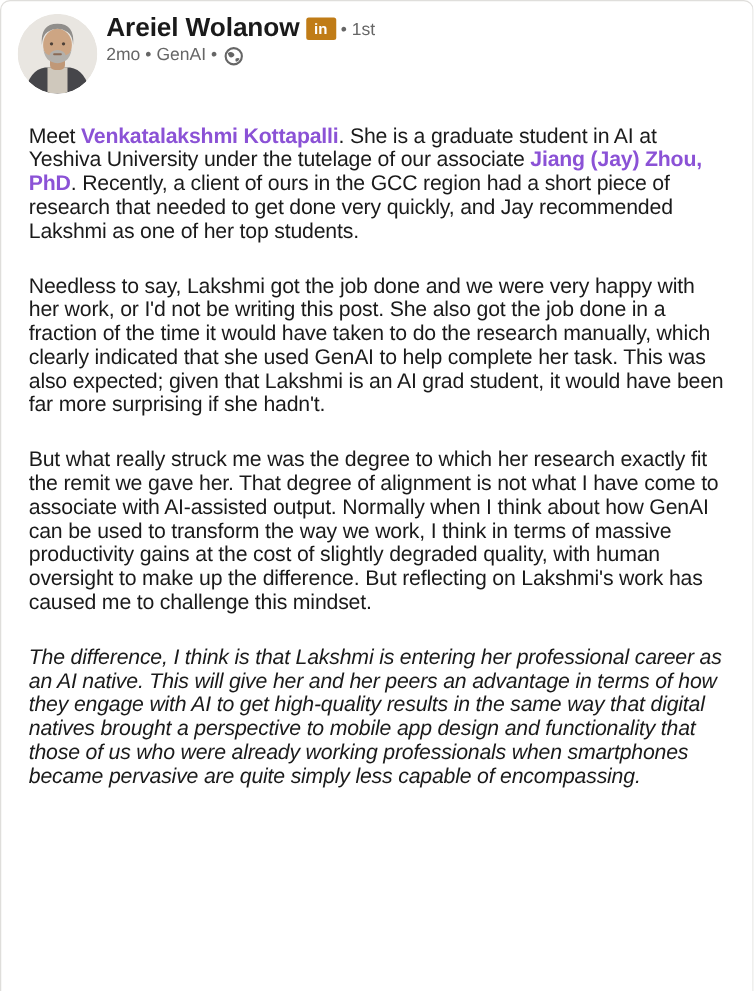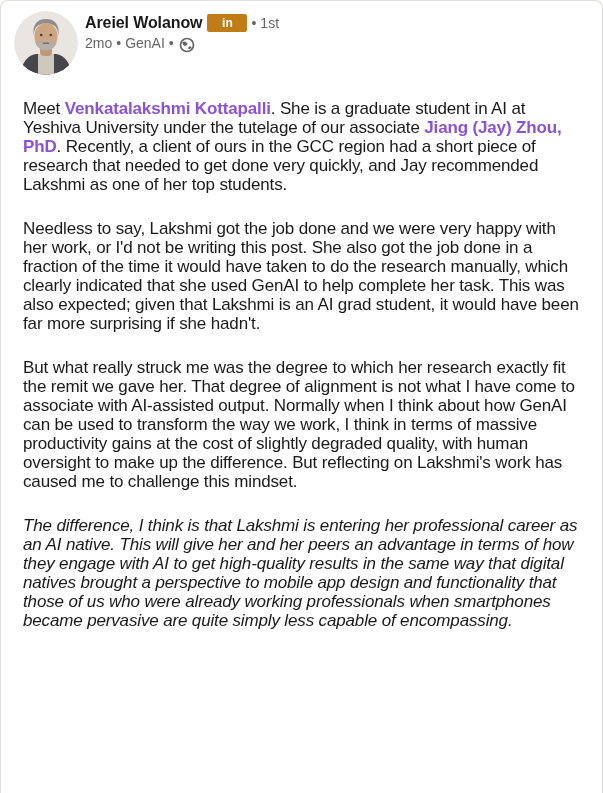--- a/index.html
+++ b/index.html
@@ -41,27 +41,27 @@
     margin-left:7px;
     min-width:0;
     padding-top:2px;
   }
   .name-row{
     display:flex;align-items:center;
     line-height:20px;
     white-space:nowrap;
   }
   .name{
-    font-size:16px;font-weight:700;
+    font-size:21px;font-weight:700;
     color:var(--text-primary);
     letter-spacing:-0.1px;
   }
   .badge{
     display:inline-flex;align-items:center;justify-content:center;
-    width:40px;height:18px;
+    width:24px;height:18px;
     margin-left:5px;
     background:var(--badge-gold);
     border-radius:2px;
     color:#fff;font-size:12px;font-weight:700;
     line-height:1;
     padding-bottom:1px;
   }
   .meta-dot{
     color:var(--text-secondary);
     font-size:14px;

